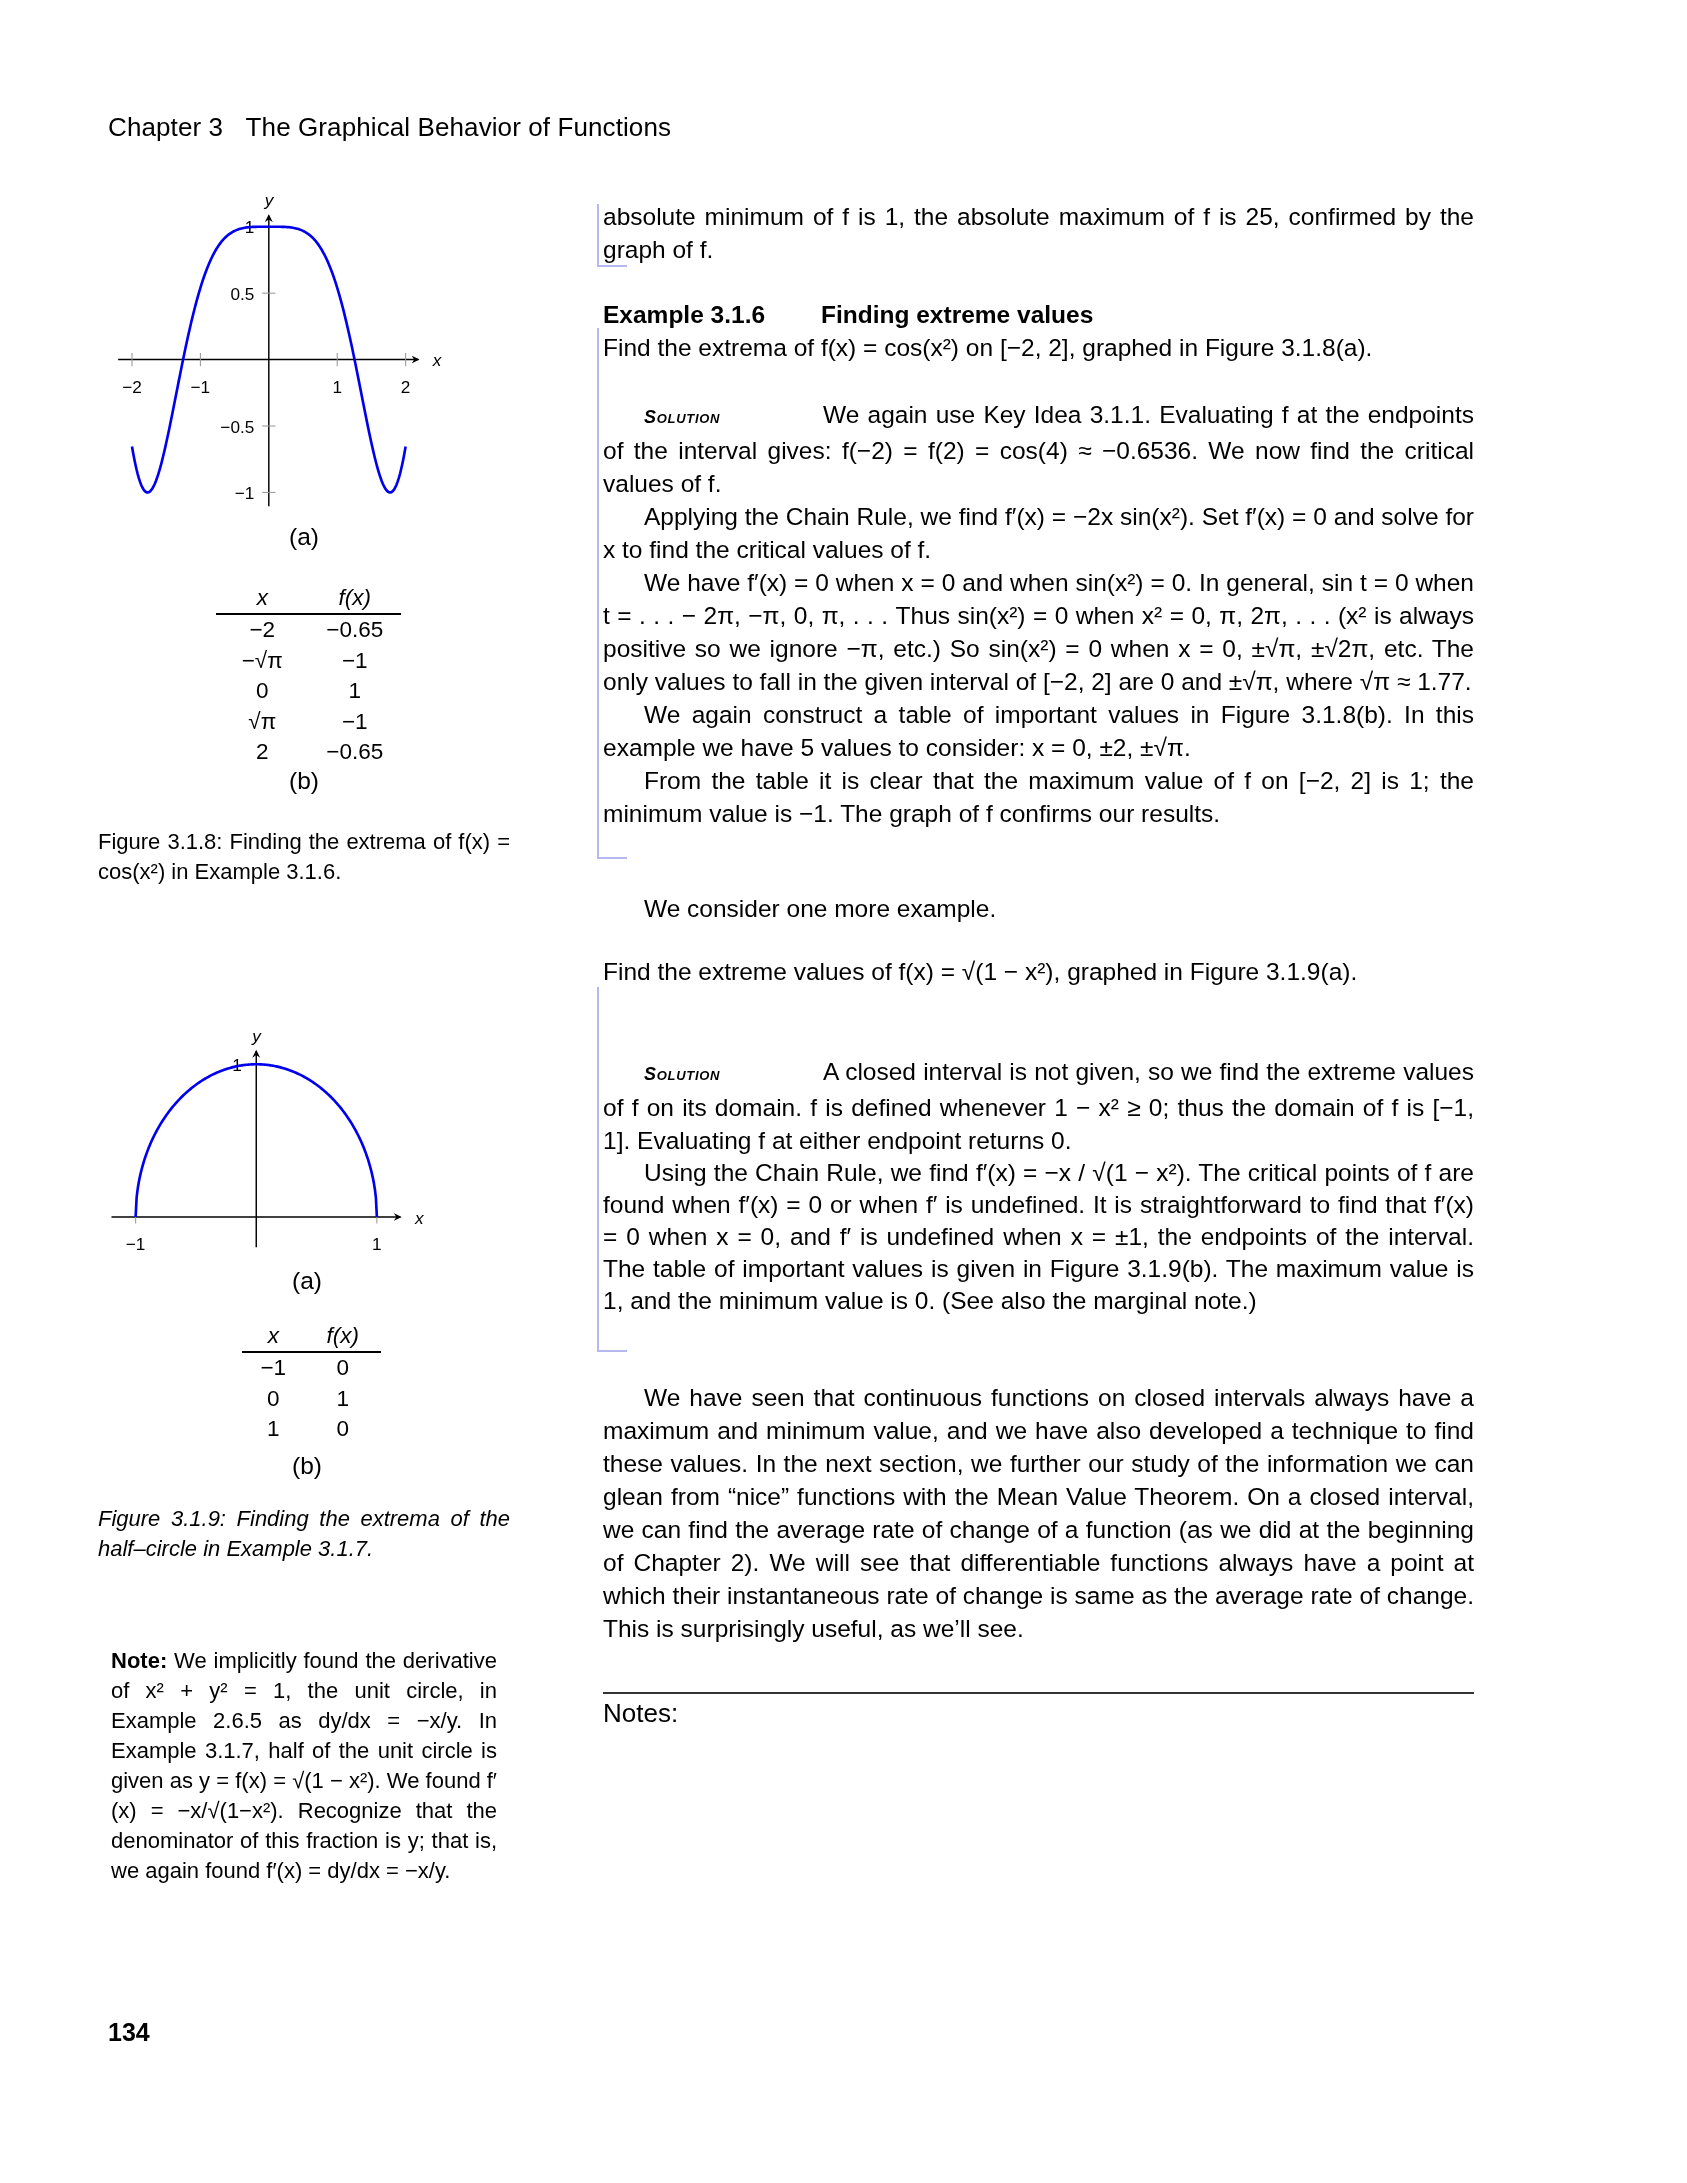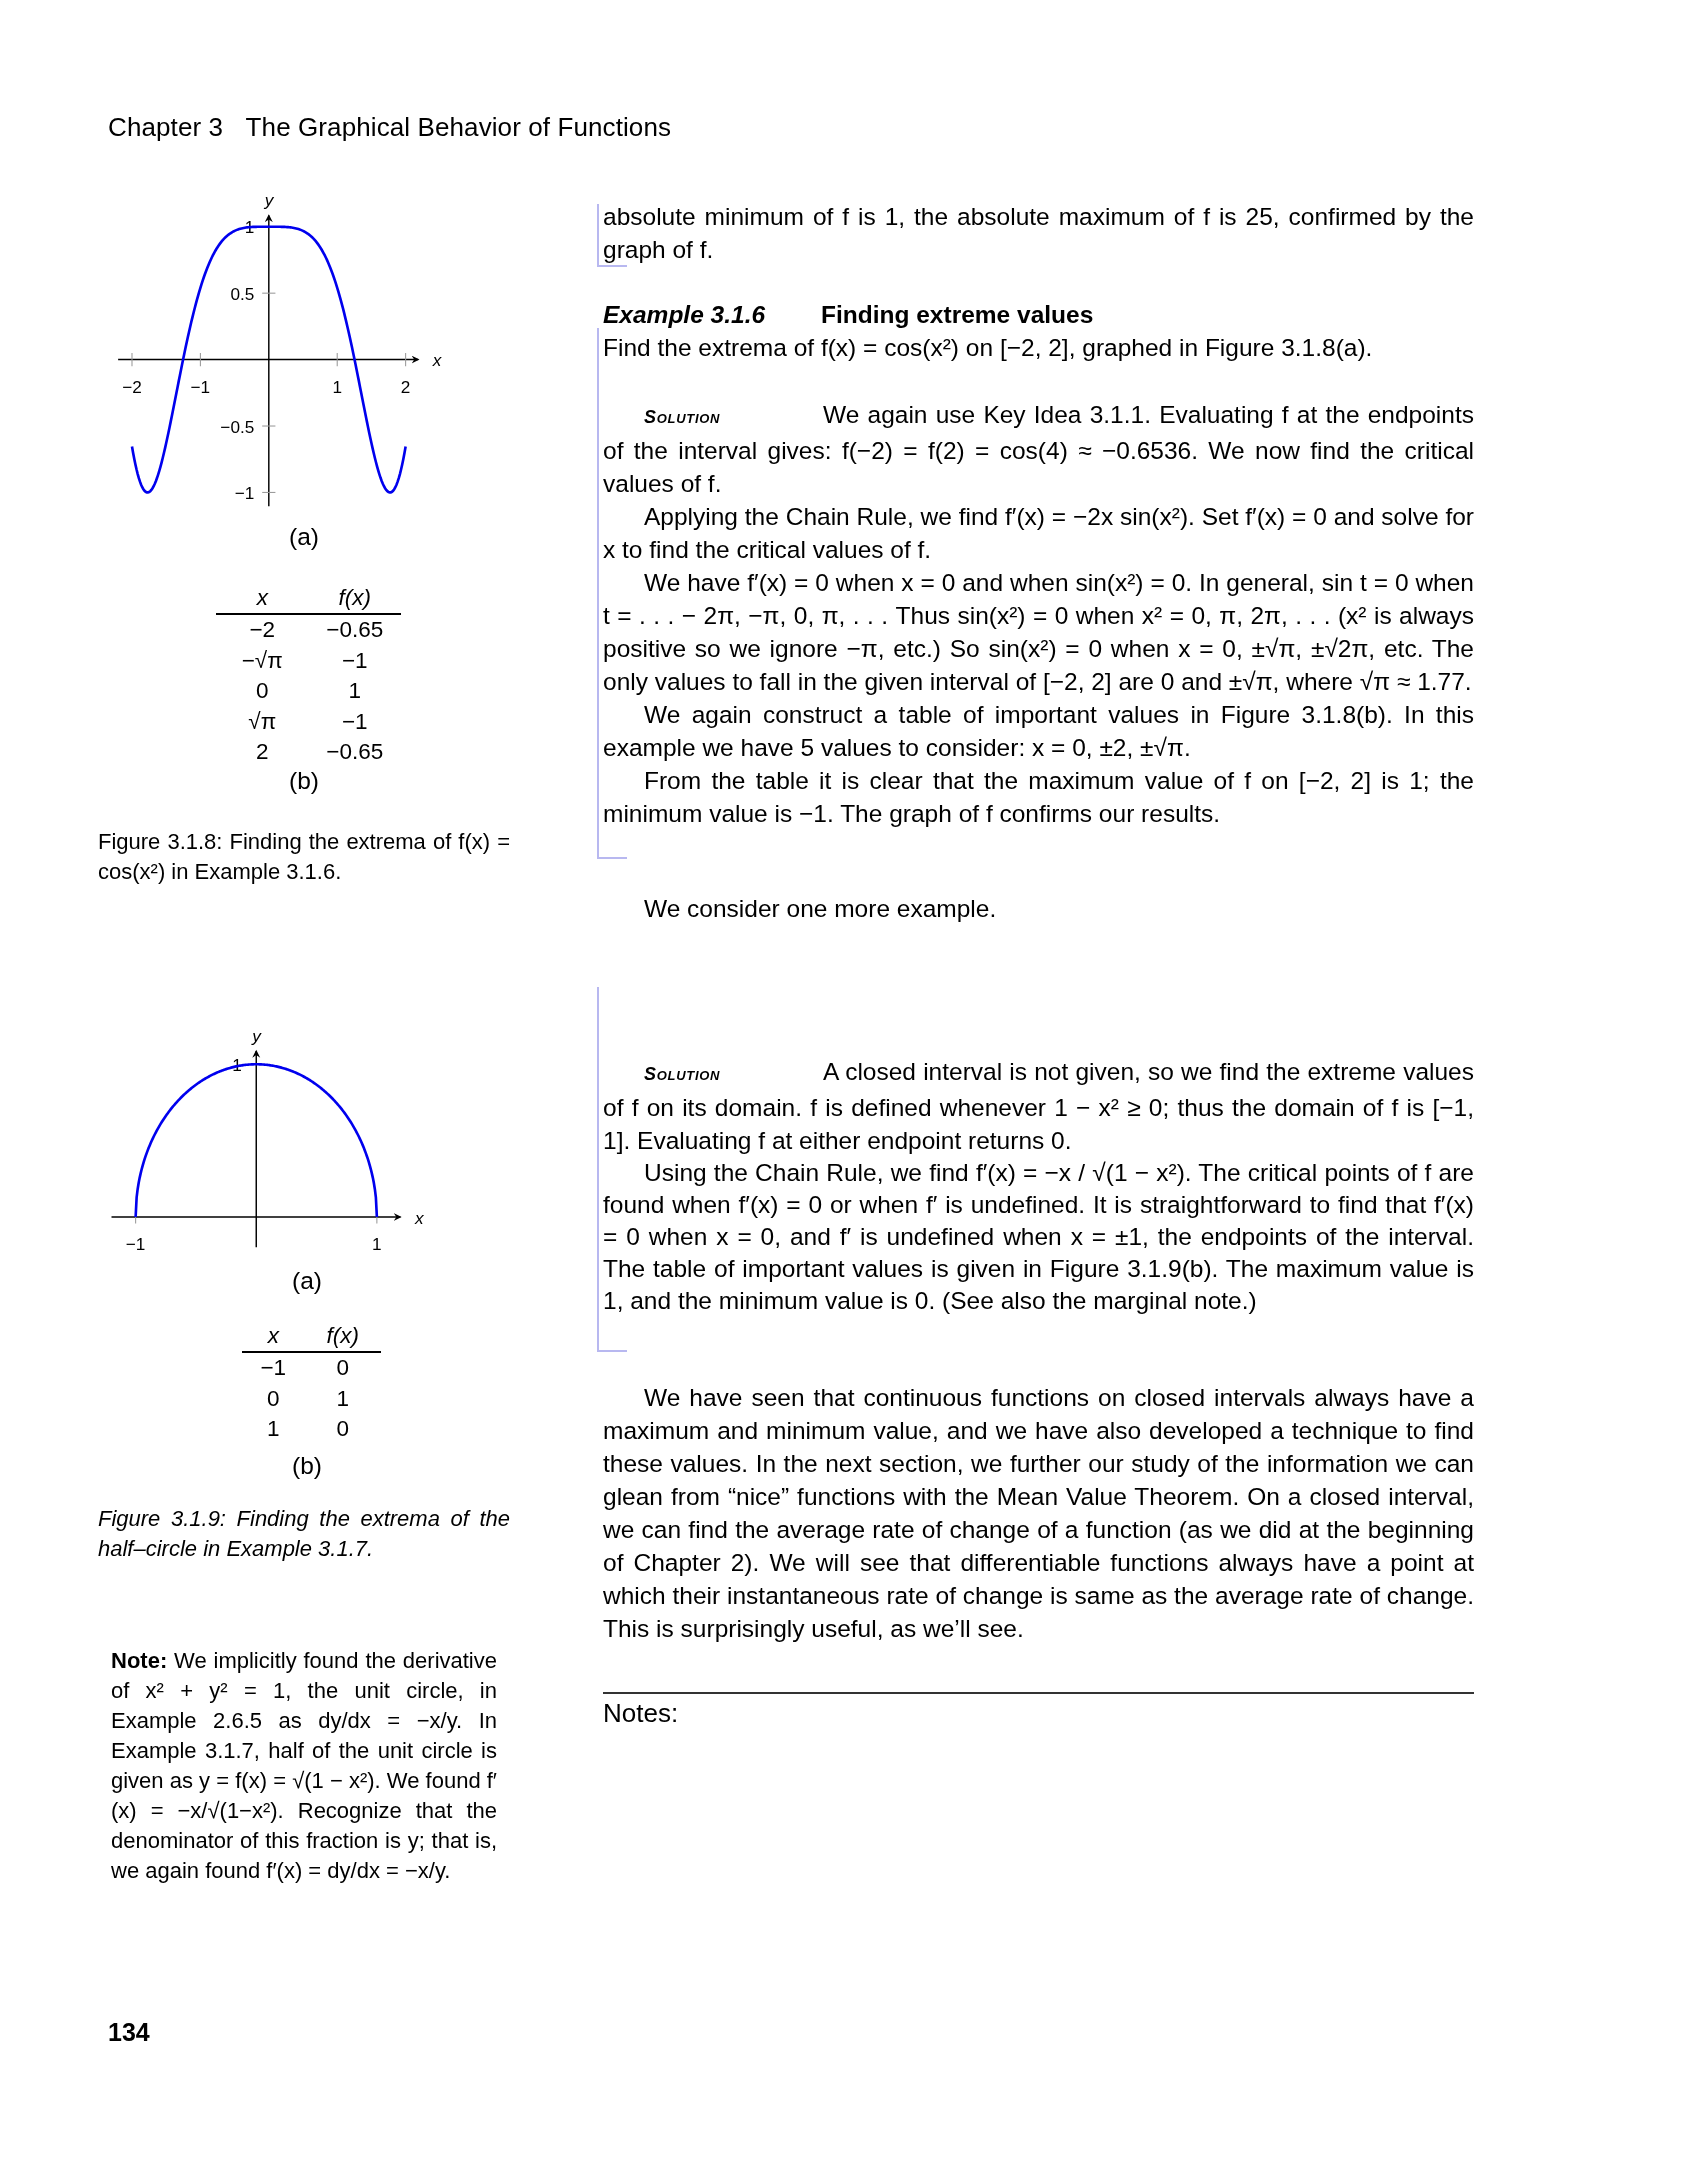--- a/index.html
+++ b/index.html
@@ -8,21 +8,21 @@
   .abs { position:absolute; }
   .running-head { left:108px; top:112px; font-size:26px; letter-spacing:0.1px; }
   .running-head .chap { margin-right:22.5px; }
   .page-num { left:108px; top:2018px; font-size:25px; font-weight:bold; }
 
   
   .main { left:603px; width:871px; font-size:24.5px; line-height:33px; }
   .main p { margin:0; text-align:justify; }
   .main .indent { text-indent:41px; }
   .ex-title { font-weight:bold; }
-  .ex-title .num { display:inline-block; width:218px;font-style:italic; }
+  .ex-title .num { display:inline-block; width:218px; }
   .solution-label { font-variant:small-caps; font-weight:bold; font-size:18px; letter-spacing:0.7px;
                     display:inline-block; width:179px; padding-left:41px; text-indent:0;font-style:italic; }
   .bracket { position:absolute; border-left:2.6px solid #b8b8f0; }
   .bracket.end { border-bottom:2.6px solid #b8b8f0; width:28px; }
   .divider { left:603px; top:1692px; width:871px; border-top:2px solid #333; }
   .notes-label { left:603px; top:1697px; font-size:26px; line-height:33px; }
 
   
   .marg { left:98px; width:412px; font-size:22px; line-height:30px; }
   .caption { text-align:justify; }
@@ -170,20 +170,21 @@
   <p class="indent">We have f′(x) = 0 when x = 0 and when sin(x²) = 0. In general, sin t = 0 when t = . . . − 2π, −π, 0, π, . . . Thus sin(x²) = 0 when x² = 0, π, 2π, . . . (x² is always positive so we ignore −π, etc.) So sin(x²) = 0 when x = 0, ±√π, ±√2π, etc. The only values to fall in the given interval of [−2, 2] are 0 and ±√π, where √π ≈ 1.77.</p>
   <p class="indent">We again construct a table of important values in Figure 3.1.8(b). In this example we have 5 values to consider: x = 0, ±2, ±√π.</p>
   <p class="indent">From the table it is clear that the maximum value of f on [−2, 2] is 1; the minimum value is −1. The graph of f confirms our results.</p>
 </div>
 
 <div class="abs main" style="top:892px;">
   <p class="indent">We consider one more example.</p>
 </div>
 
 <div class="abs main" style="top:955px;">
+  <p>Find the extreme values of f(x) = √(1 − x²), graphed in Figure 3.1.9(a).</p>
 </div>
 <div class="bracket end" style="left:597px;top:987px;height:363px;"></div>
 <div class="abs main" style="top:1055px;">
   <p><span class="solution-label">Solution</span><span>A closed interval is not given, so we find the extreme values of f on its domain. f is defined whenever 1 − x² ≥ 0; thus the domain of f is [−1, 1]. Evaluating f at either endpoint returns 0.</span></p>
   <p class="indent" style="line-height:32px;">Using the Chain Rule, we find f′(x) = −x / √(1 − x²). The critical points of f are found when f′(x) = 0 or when f′ is undefined. It is straightforward to find that f′(x) = 0 when x = 0, and f′ is undefined when x = ±1, the endpoints of the interval. The table of important values is given in Figure 3.1.9(b). The maximum value is 1, and the minimum value is 0. (See also the marginal note.)</p>
 </div>
 
 <div class="abs main" style="top:1381px;">
   <p class="indent">We have seen that continuous functions on closed intervals always have a maximum and minimum value, and we have also developed a technique to find these values. In the next section, we further our study of the information we can glean from “nice” functions with the Mean Value Theorem. On a closed interval, we can find the average rate of change of a function (as we did at the beginning of Chapter 2). We will see that differentiable functions always have a point at which their instantaneous rate of change is same as the average rate of change. This is surprisingly useful, as we’ll see.</p>
 </div>

